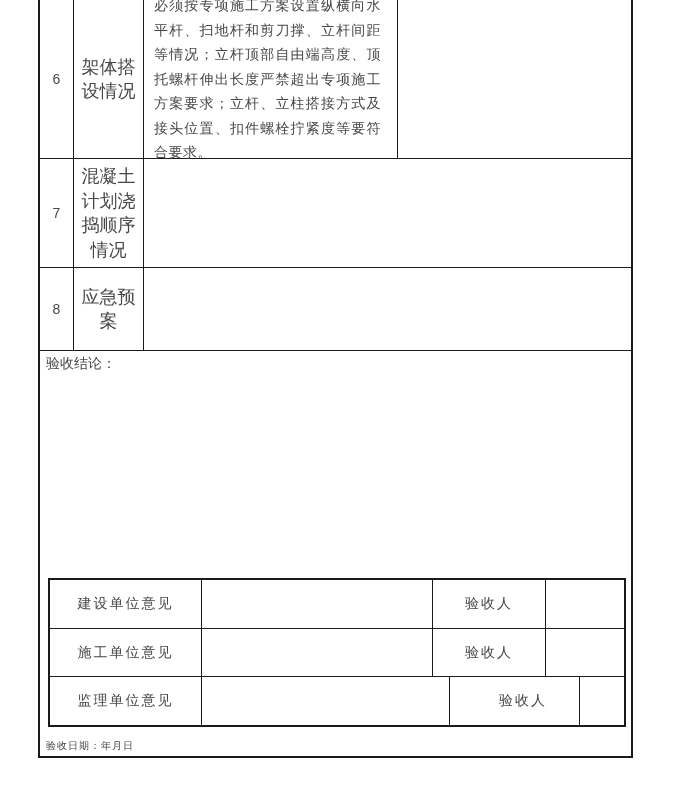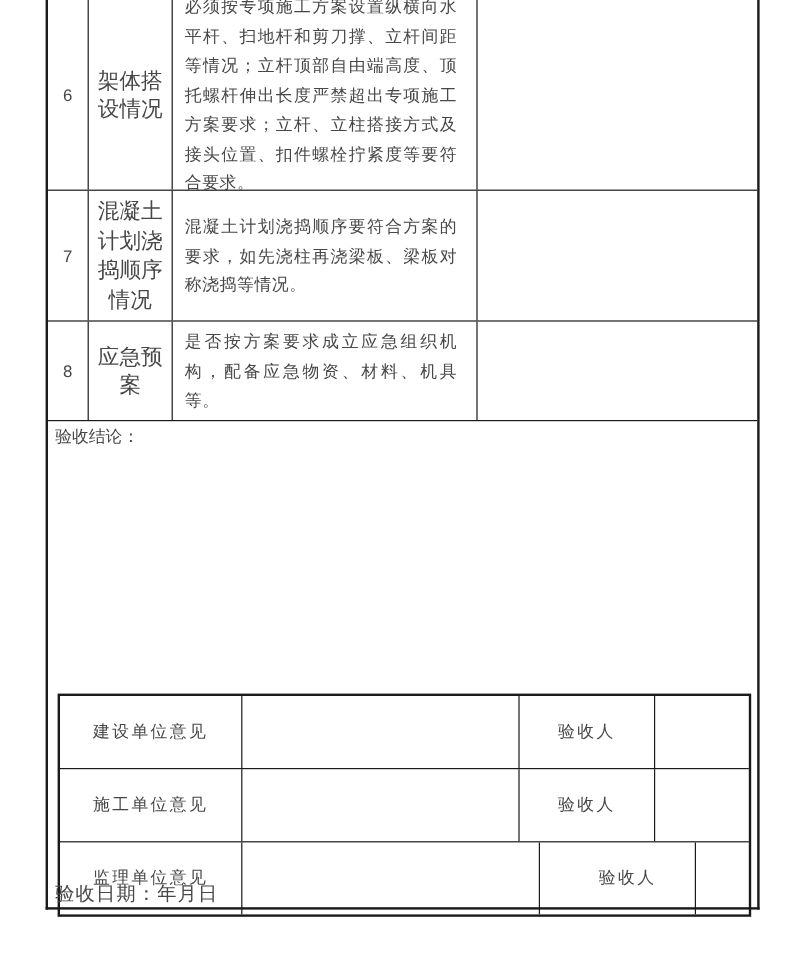--- a/index.html
+++ b/index.html
@@ -35,36 +35,36 @@
   
   .conclusion-cell { flex: 1 1 auto; position: relative; border-bottom: none; }
   .conclusion-label {
     position: absolute; top: 2px; left: 6px;
     font-size: 14px; line-height: 20px;
   }
 
   
   .opinions-table {
     position: absolute; left: 8px; top: 227px;
-    width: 578px; height: 186px;
+    width: 578px; height: 149px;
     border: 2px solid #1a1a1a;
     display: flex; flex-direction: column;
   }
   .op-row { flex: 1 1 0; display: flex; border-bottom: 1px solid #1a1a1a; }
   .op-row:last-child { border-bottom: none; gap: 17px; }
   .op-cell { border-right: 1px solid #1a1a1a; display: flex; align-items: center; justify-content: center; font-size: 14px; }
   .op-cell:last-child { border-right: none; }
   .op-label    { flex: 0 0 152px; letter-spacing: 2px; }
   .op-content  { flex: 0 0 231px; }
   .op-acceptor { flex: 0 0 113px; letter-spacing: 2px; }
   .op-sign     { flex: 1 1 auto; }
 
   .date-label {
     position: absolute; left: 6px; top: 385px;
-    font-size: 16px; line-height: 20px; letter-spacing: 1px;
+    font-size: 10px; line-height: 20px; letter-spacing: 1px;
   }
 </style>
 </head>
 <body>
 
 <div class="canvas">
   <div class="outer-table">
 
     <div class="t-row row-6">
       <div class="cell col-num">
@@ -83,36 +83,30 @@
     <div class="t-row row-7">
       <div class="cell col-num">
         <span>7</span>
       </div>
       <div class="cell col-item">
         <span>混凝土
 计划浇
 捣顺序
 情况</span>
       </div>
-      <div class="cell col-desc">
-        <div>混凝土计划浇捣顺序要符合方案的要求，如先浇柱再浇梁板、梁板对称浇捣等情况。</div>
-      </div>
       <div class="cell col-result"></div>
     </div>
 
     <div class="t-row row-8">
       <div class="cell col-num">
         <span>8</span>
       </div>
       <div class="cell col-item">
         <span>应急预
 案</span>
-      </div>
-      <div class="cell col-desc">
-        <div>是否按方案要求成立应急组织机构，配备应急物资、材料、机具等。</div>
       </div>
       <div class="cell col-result"></div>
     </div>
 
     <div class="t-row conclusion-cell">
       <div class="conclusion-label">验收结论：</div>
 
       <div class="opinions-table">
 
         <div class="op-row">

